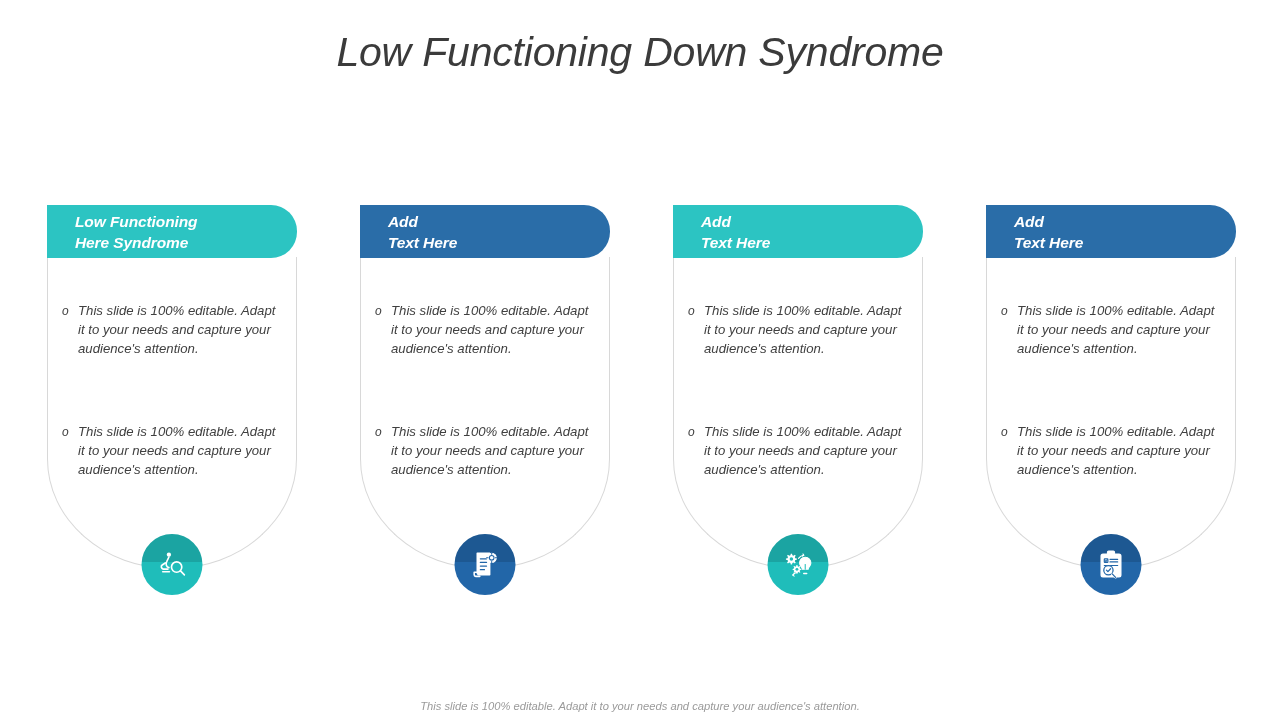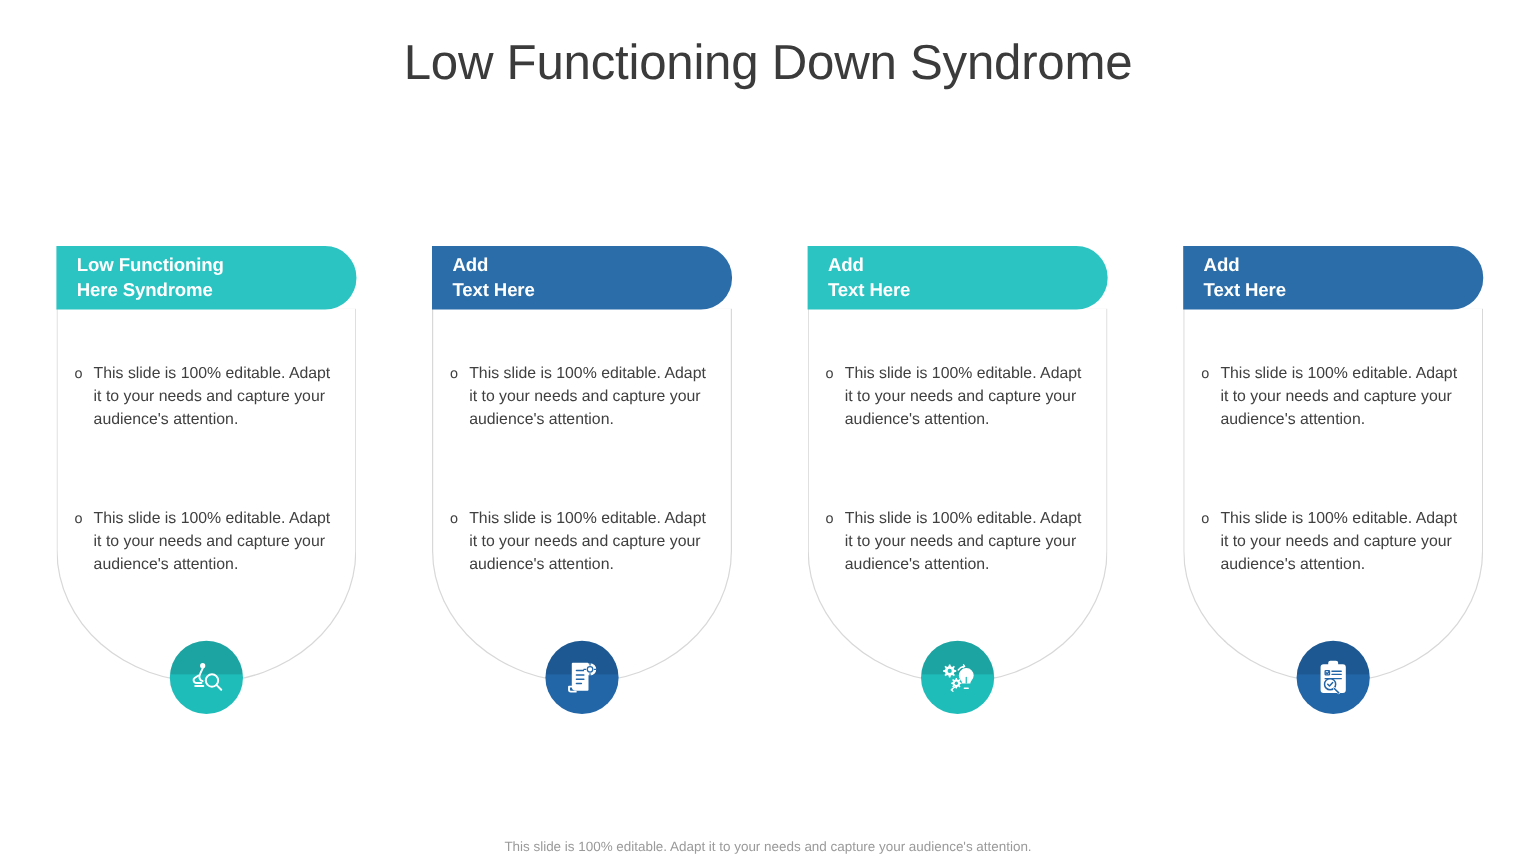--- a/index.html
+++ b/index.html
@@ -10,20 +10,21 @@
     background: #ffffff;
     font-family: "Liberation Sans", sans-serif;
     overflow: hidden;
     position: relative;
   }
 
   .slide {
     width: 1152px;
     height: 720px;
     position: relative;
+    font-style: italic;
   }
 
   
   .slide-title {
     position: absolute;
     top: 26px;
     left: 0;
     width: 1280px;
     text-align: center;
     font-size: 41px;
@@ -64,21 +65,21 @@
   .card-header {
     position: absolute;
     top: 0;
     left: 0;
     width: 250px;
     height: 53px;
     border-radius: 0 26px 26px 0;
     display: flex;
     flex-direction: column;
     justify-content: center;
-    padding: 0 0 0 17px;
+    padding: 0 0 0 28px;
     z-index: 3;
   }
 
   .card-header .hdr-line {
     font-size: 15.5px;
     font-weight: bold;
     color: #ffffff;
     line-height: 21px;
     letter-spacing: -0.1px;
     white-space: nowrap;

